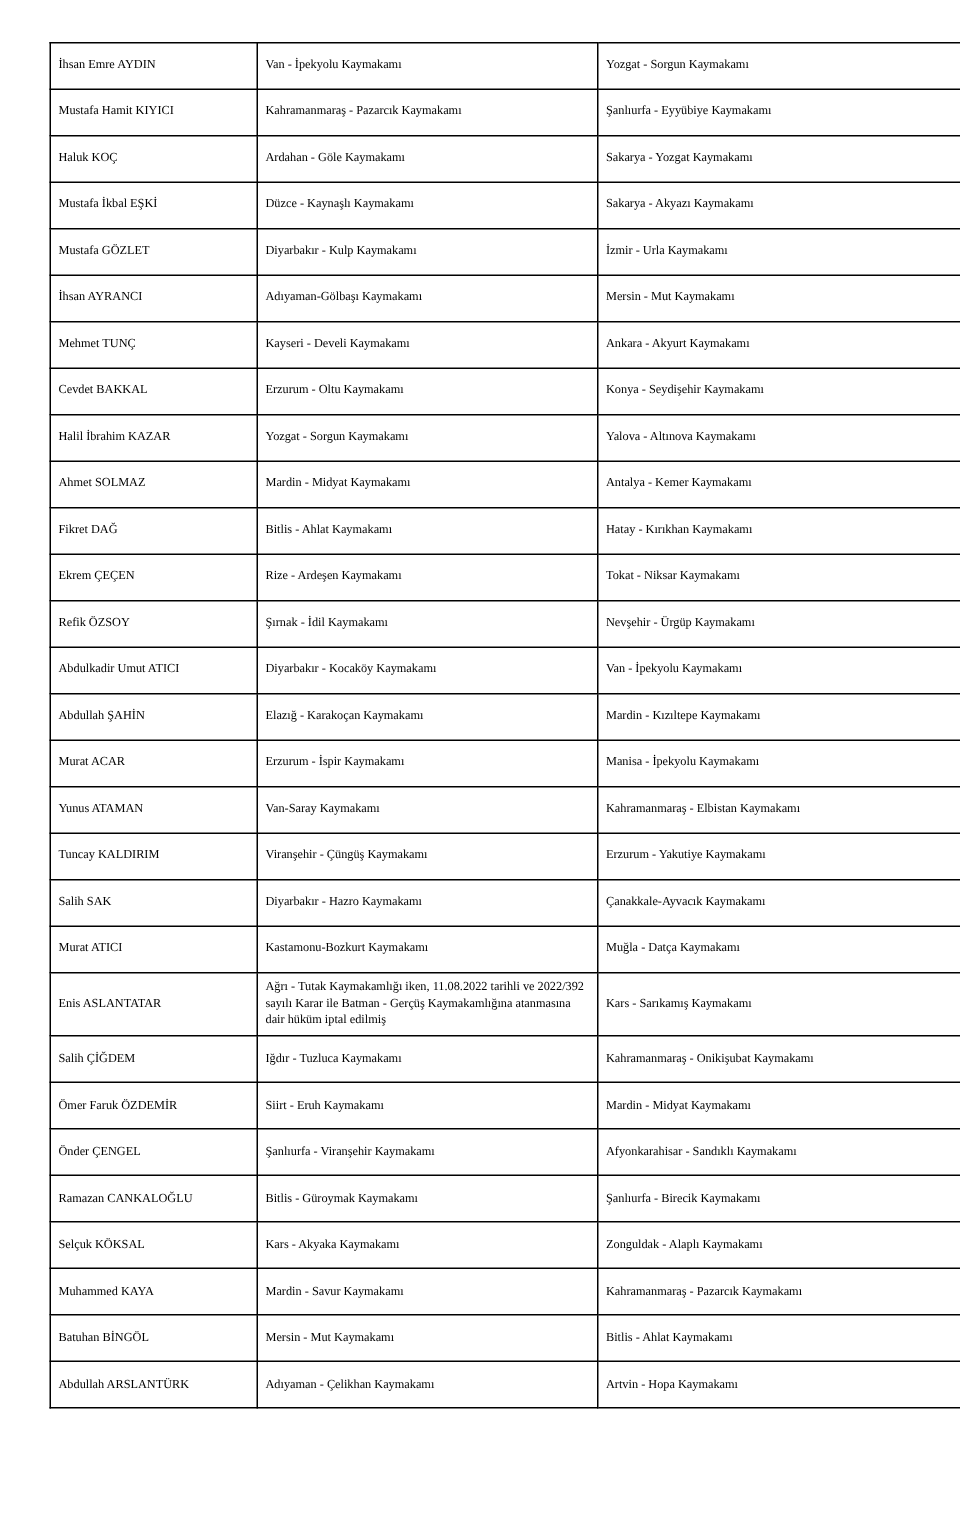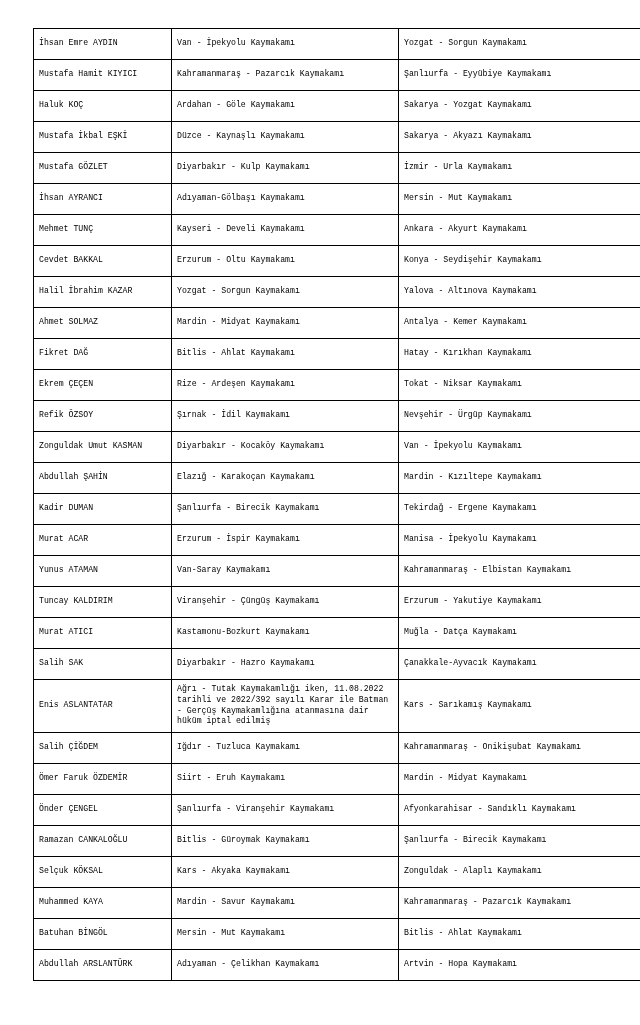--- a/index.html
+++ b/index.html
@@ -12,21 +12,20 @@
     height: 1025px;
     font-family: "Liberation Serif", serif;
     color: #000000;
   }
   .page {
     position: relative;
     width: 640px;
     height: 1025px;
     box-sizing: border-box;
     padding: 28px 47px 0 33px;
-    font-family: Liberation Mono, monospace;
   }
   table.appointments {
     width: 574px;
     border-collapse: collapse;
     table-layout: fixed;
   }
   table.appointments td {
     border: 1px solid #000000;
     vertical-align: middle;
     padding: 4px 5px 5px 5px;
@@ -104,58 +103,53 @@
           <td class="col-name">Ekrem ÇEÇEN</td>
           <td class="col-from">Rize - Ardeşen Kaymakamı</td>
           <td class="col-to">Tokat - Niksar Kaymakamı</td>
         </tr>
         <tr>
           <td class="col-name">Refik ÖZSOY</td>
           <td class="col-from">Şırnak - İdil Kaymakamı</td>
           <td class="col-to">Nevşehir - Ürgüp Kaymakamı</td>
         </tr>
         <tr>
-          <td class="col-name">Zonguldak Umut KASMAN</td>
+          <td class="col-name">Abdulkadir Umut ATICI</td>
           <td class="col-from">Diyarbakır - Kocaköy Kaymakamı</td>
           <td class="col-to">Van - İpekyolu Kaymakamı</td>
         </tr>
         <tr>
           <td class="col-name">Abdullah ŞAHİN</td>
           <td class="col-from">Elazığ - Karakoçan Kaymakamı</td>
           <td class="col-to">Mardin - Kızıltepe Kaymakamı</td>
-        </tr>
-        <tr>
-          <td class="col-name">Kadir DUMAN</td>
-          <td class="col-from">Şanlıurfa - Birecik Kaymakamı</td>
-          <td class="col-to">Tekirdağ - Ergene Kaymakamı</td>
         </tr>
         <tr>
           <td class="col-name">Murat ACAR</td>
           <td class="col-from">Erzurum - İspir Kaymakamı</td>
           <td class="col-to">Manisa - İpekyolu Kaymakamı</td>
         </tr>
         <tr>
           <td class="col-name">Yunus ATAMAN</td>
           <td class="col-from">Van-Saray Kaymakamı</td>
           <td class="col-to">Kahramanmaraş - Elbistan Kaymakamı</td>
         </tr>
         <tr>
           <td class="col-name">Tuncay KALDIRIM</td>
           <td class="col-from">Viranşehir - Çüngüş Kaymakamı</td>
           <td class="col-to">Erzurum - Yakutiye Kaymakamı</td>
         </tr>
         <tr>
+          <td class="col-name">Salih SAK</td>
+          <td class="col-from">Diyarbakır - Hazro Kaymakamı</td>
+          <td class="col-to">Çanakkale-Ayvacık Kaymakamı</td>
+        </tr>
+        <tr>
           <td class="col-name">Murat ATICI</td>
           <td class="col-from">Kastamonu-Bozkurt Kaymakamı</td>
           <td class="col-to">Muğla - Datça Kaymakamı</td>
-        </tr>
-        <tr>
-          <td class="col-name">Salih SAK</td>
-          <td class="col-from">Diyarbakır - Hazro Kaymakamı</td>
-          <td class="col-to">Çanakkale-Ayvacık Kaymakamı</td>
         </tr>
         <tr>
           <td class="col-name">Enis ASLANTATAR</td>
           <td class="col-from">Ağrı - Tutak Kaymakamlığı iken, 11.08.2022 tarihli ve 2022/392 sayılı Karar ile Batman - Gerçüş Kaymakamlığına atanmasına dair hüküm iptal edilmiş</td>
           <td class="col-to">Kars - Sarıkamış Kaymakamı</td>
         </tr>
         <tr>
           <td class="col-name">Salih ÇİĞDEM</td>
           <td class="col-from">Iğdır - Tuzluca Kaymakamı</td>
           <td class="col-to">Kahramanmaraş - Onikişubat Kaymakamı</td>

